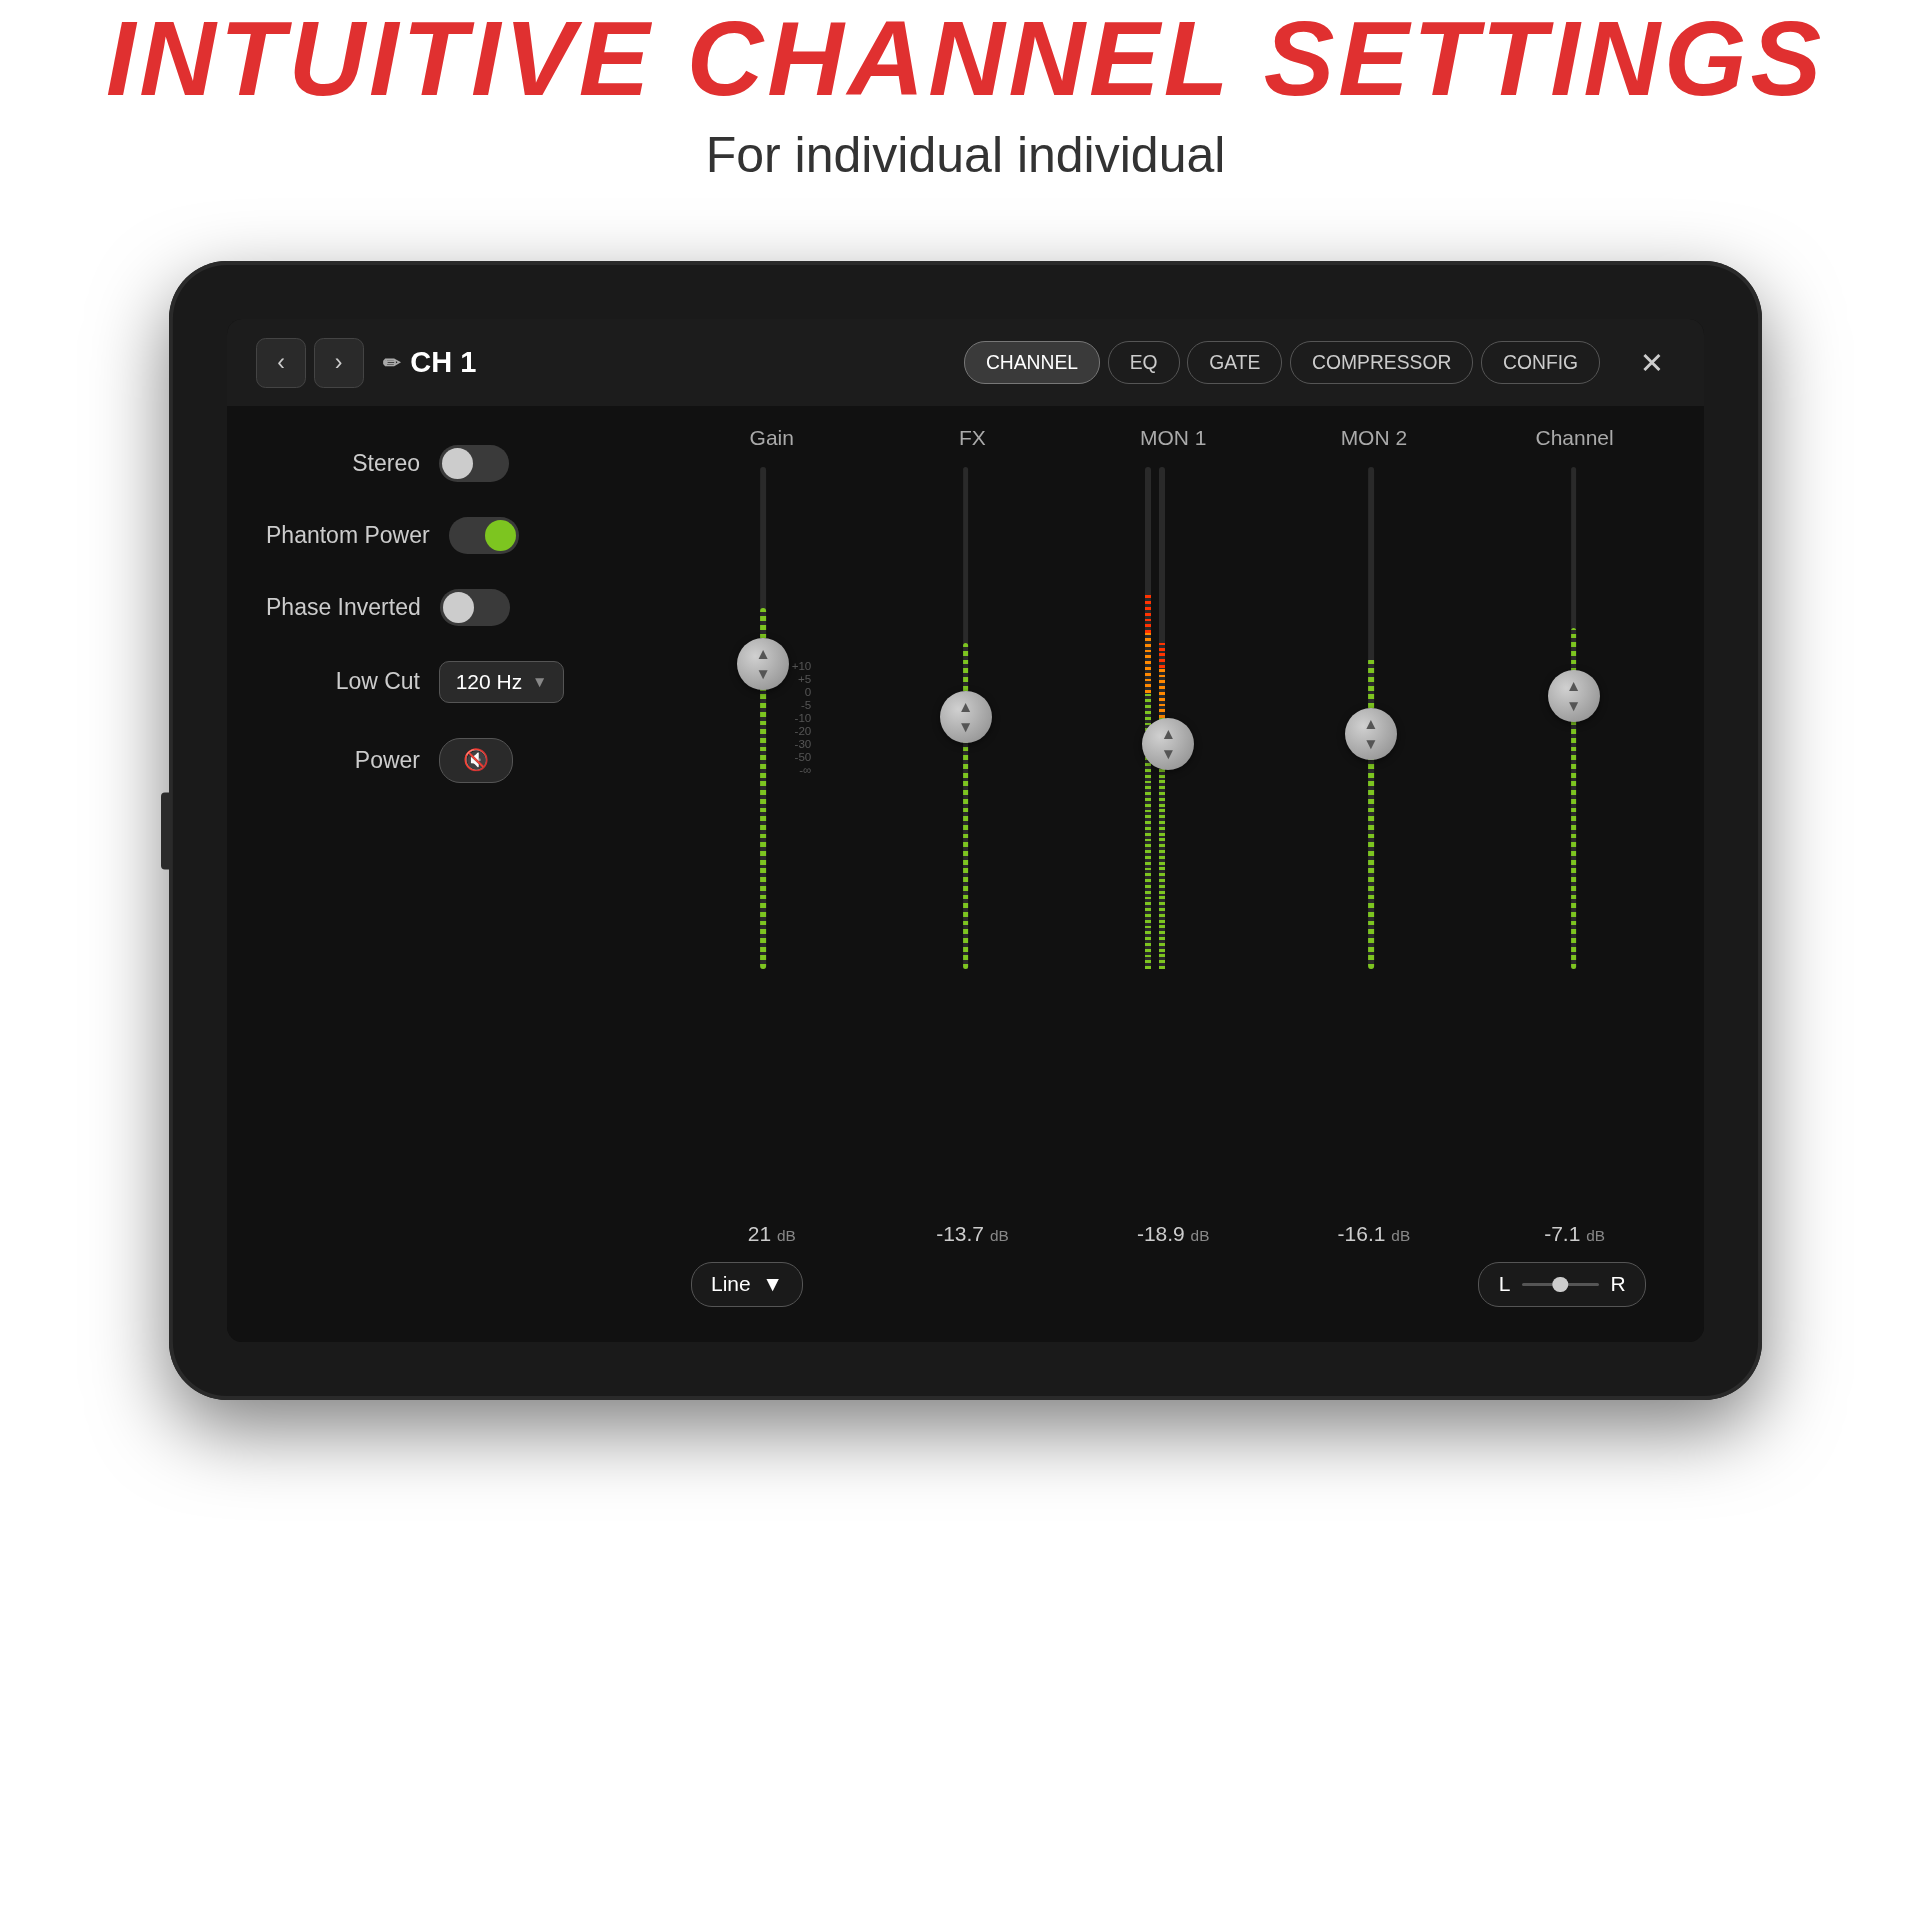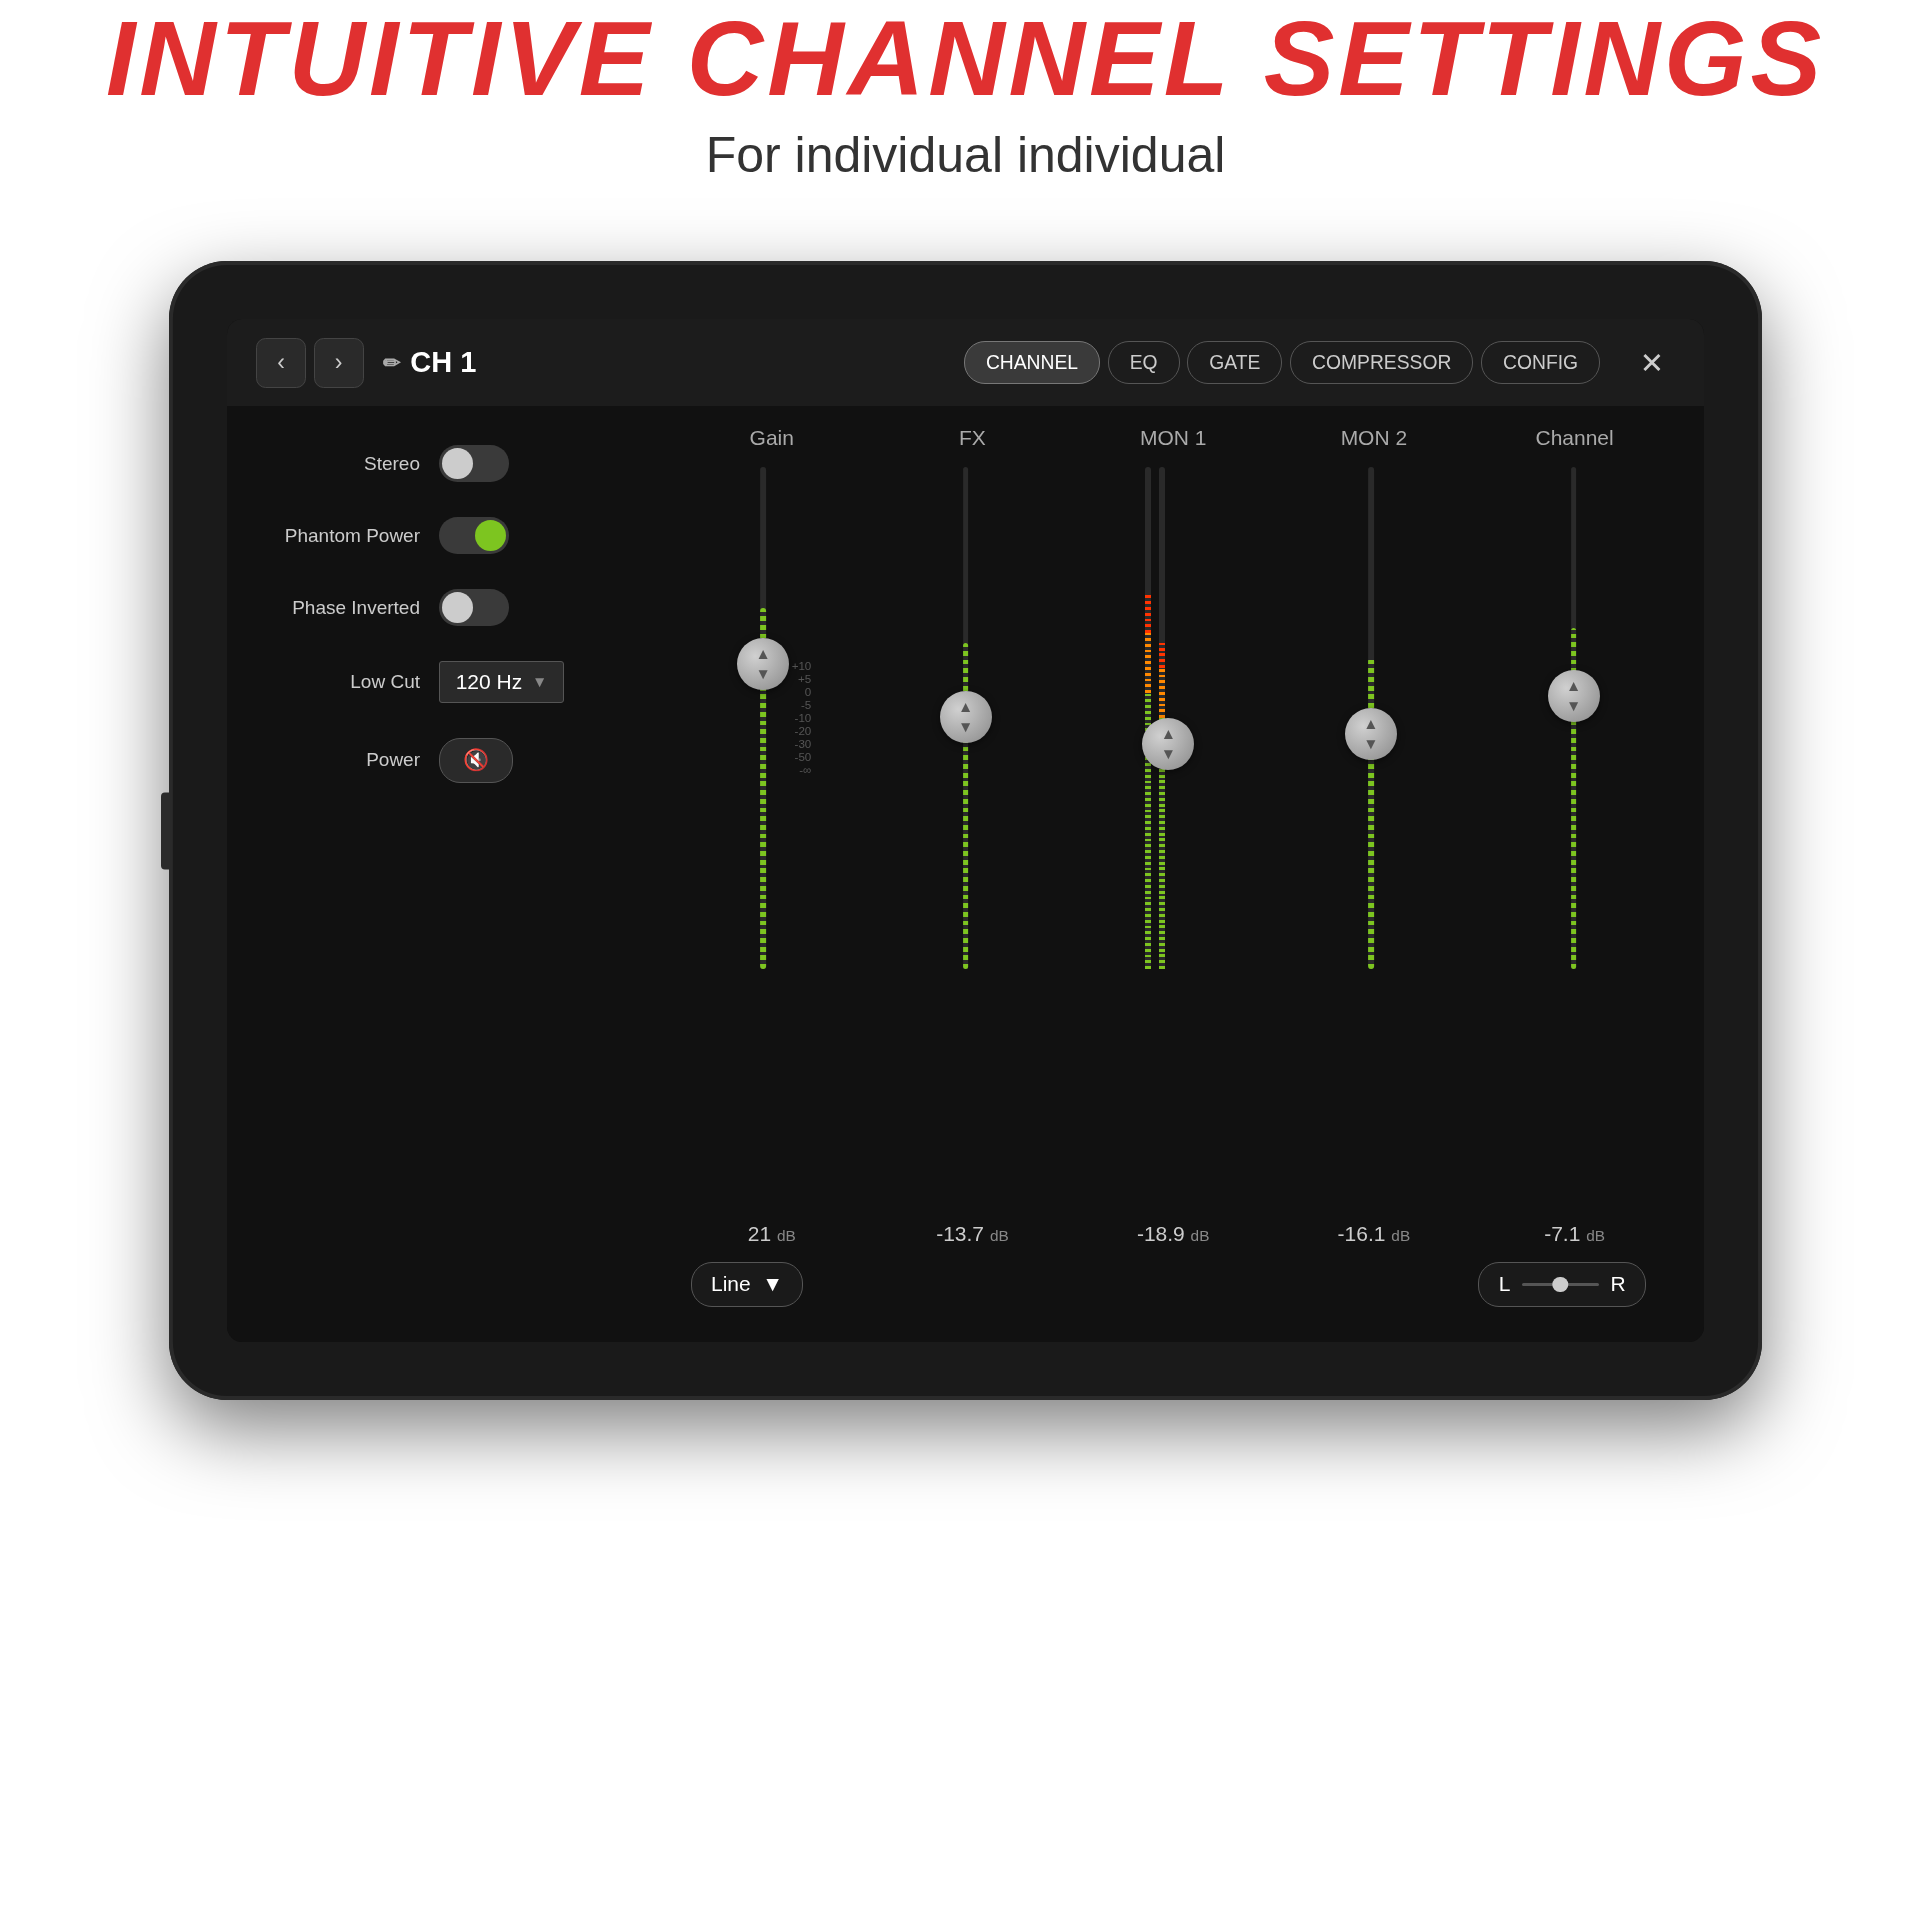--- a/index.html
+++ b/index.html
@@ -163,21 +163,21 @@
       gap: 35px;
       flex-shrink: 0;
     }
     .control-row {
       display: flex;
       align-items: center;
       gap: 19.3px;
     }
     .control-label {
       color: #ccc;
-      font-size: 19px;
+      font-size: 23px;
       min-width: 154px;
       text-align: right;
     }
     
     .toggle {
       width: 70px;
       height: 37px;
       border-radius: 18.3px;
       background: #3a3a3a;
       position: relative;
@@ -198,21 +198,21 @@
       background: #3a3a3a;
     }
     .toggle.on .knob {
       left: 36px;
       background: #7dc520;
     }
     
     .dropdown-btn {
       background: #2a2a2a;
       border: 1px solid #555;
-      border-radius: 3px;
+      border-radius: 10px;
       color: #fff;
       font-size: 21px;
       padding: 7.7px 15.4px;
       display: flex;
       align-items: center;
       gap: 9.7px;
       cursor: pointer;
     }
     .dropdown-arrow {
       color: #888;

